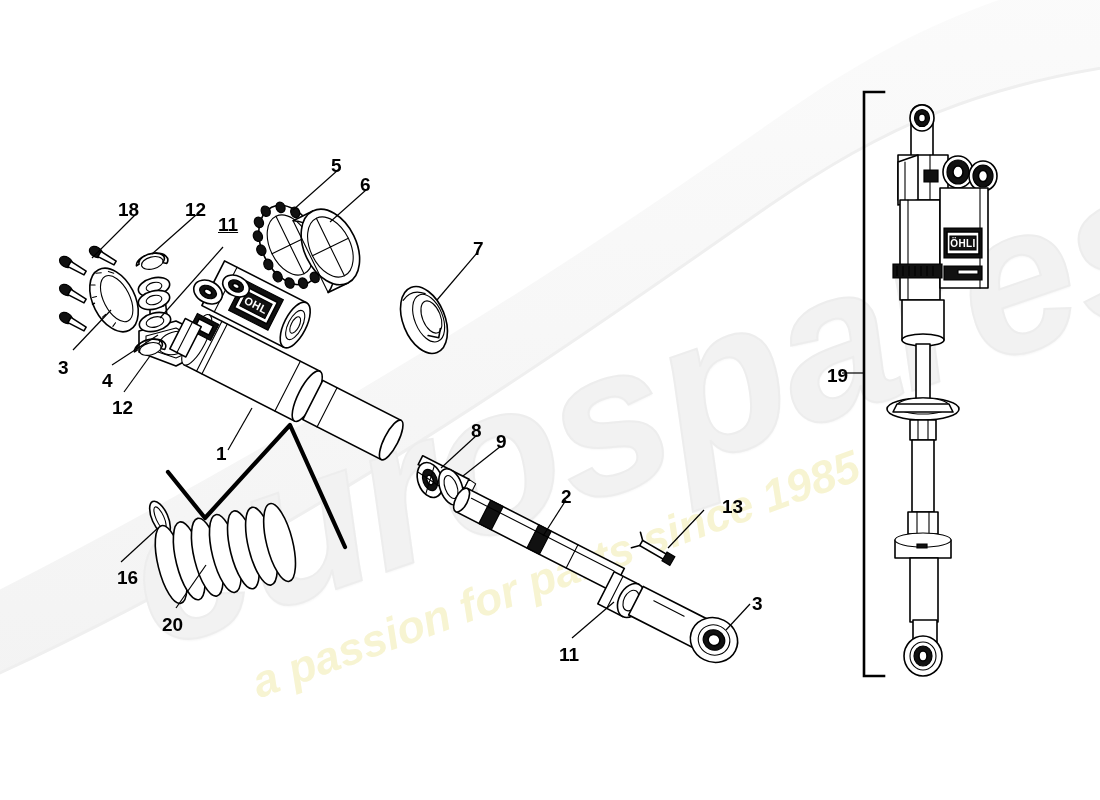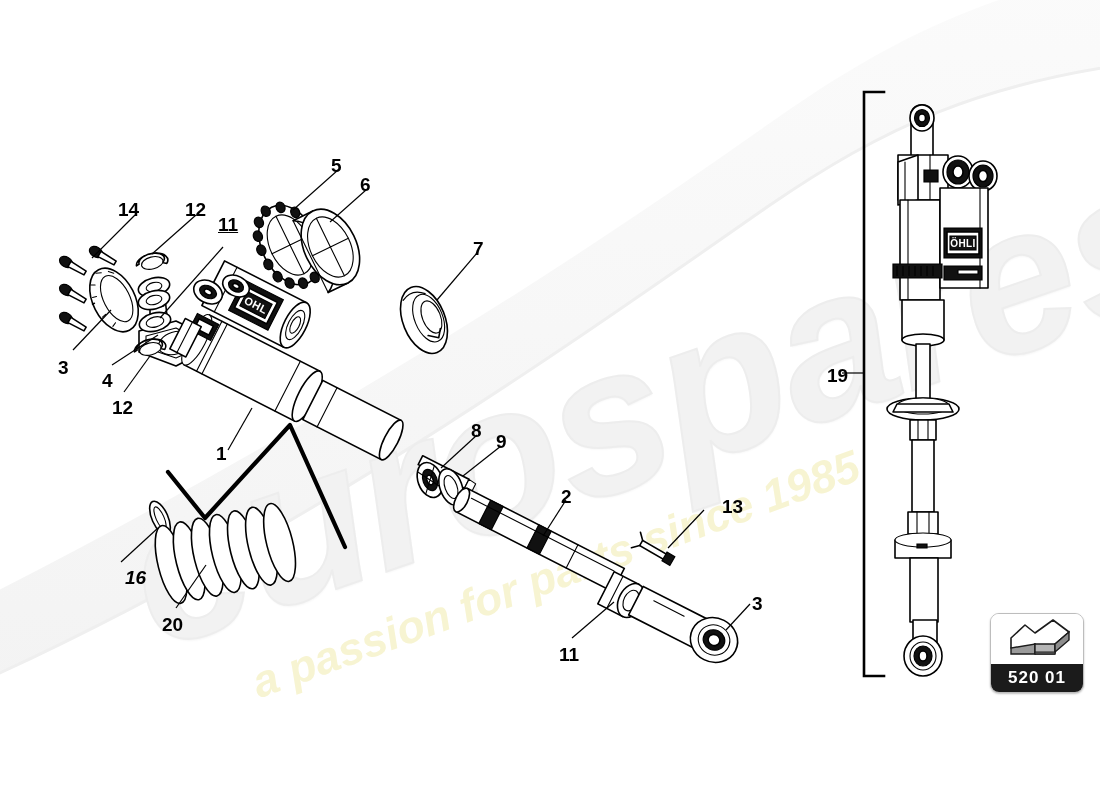--- a/index.html
+++ b/index.html
@@ -395,46 +395,34 @@
       <path class="leader" d="M501 446 L463 476"></path>
       <path class="leader" d="M566 500 L543 536"></path>
       <path class="leader" d="M704 510 L668 548"></path>
       <path class="leader" d="M121 562 L158 528"></path>
       <path class="leader" d="M176 608 L206 565"></path>
       <path class="leader" d="M572 638 L614 602"></path>
       <path class="leader" d="M750 604 L726 630"></path>
     </g>
   </svg>
 
-  <div class="callout" style="left:118px;top:200px;">14</div>
+  <div class="callout" style="left:118px;top:200px;">18</div>
   <div class="callout" style="left:185px;top:200px;">12</div>
   <div class="callout" style="left:218px;top:215px;text-decoration:underline;">11</div>
   <div class="callout" style="left:331px;top:156px;">5</div>
   <div class="callout" style="left:360px;top:175px;">6</div>
   <div class="callout" style="left:473px;top:239px;">7</div>
   <div class="callout" style="left:58px;top:358px;">3</div>
   <div class="callout" style="left:102px;top:371px;">4</div>
   <div class="callout" style="left:112px;top:398px;">12</div>
   <div class="callout" style="left:216px;top:444px;">1</div>
   <div class="callout" style="left:471px;top:421px;">8</div>
   <div class="callout" style="left:496px;top:432px;">9</div>
   <div class="callout" style="left:561px;top:487px;">2</div>
   <div class="callout" style="left:722px;top:497px;">13</div>
-  <div class="callout" style="left:125px;top:568px;font-style:italic;">16</div>
+  <div class="callout" style="left:117px;top:568px;">16</div>
   <div class="callout" style="left:162px;top:615px;">20</div>
   <div class="callout" style="left:559px;top:645px;">11</div>
   <div class="callout" style="left:752px;top:594px;">3</div>
   <div class="callout" style="left:827px;top:366px;">19</div>
 
-  <div id="pnbox">
-    <div class="icon">
-      <svg viewBox="0 0 92 50" style="width:92px;height:50px;">
-        <path d="M20 34 L20 24 L34 11 L44 19 L62 6 L78 18 L64 30 L64 38 L44 38 L44 30 L32 38 Z" fill="#ffffff" stroke="#1b1b1b" stroke-width="1.6" stroke-linejoin="round"></path>
-        <path d="M20 34 L20 40 L44 40 L44 30 Z" fill="#9a9a9a" stroke="#1b1b1b" stroke-width="1.4"></path>
-        <path d="M44 40 L64 40 L64 30 L44 30 Z" fill="#b5b5b5" stroke="#1b1b1b" stroke-width="1.4"></path>
-        <path d="M64 30 L78 18 L78 26 L64 38 Z" fill="#8d8d8d" stroke="#1b1b1b" stroke-width="1.4"></path>
-        <path d="M64 38 L64 40 L44 40 L44 38 Z" fill="#6f6f6f" stroke="#1b1b1b" stroke-width="1"></path>
-      </svg>
-    </div>
-    <div class="band">520 01</div>
-  </div>
 
 </div>
 
 </body></html>

